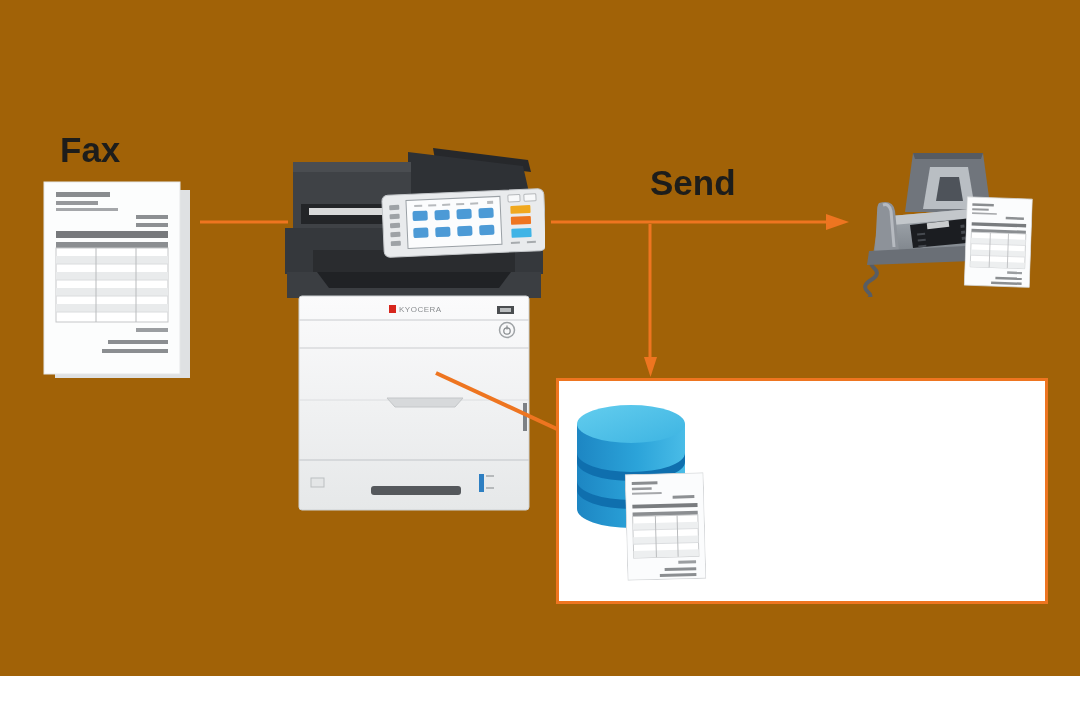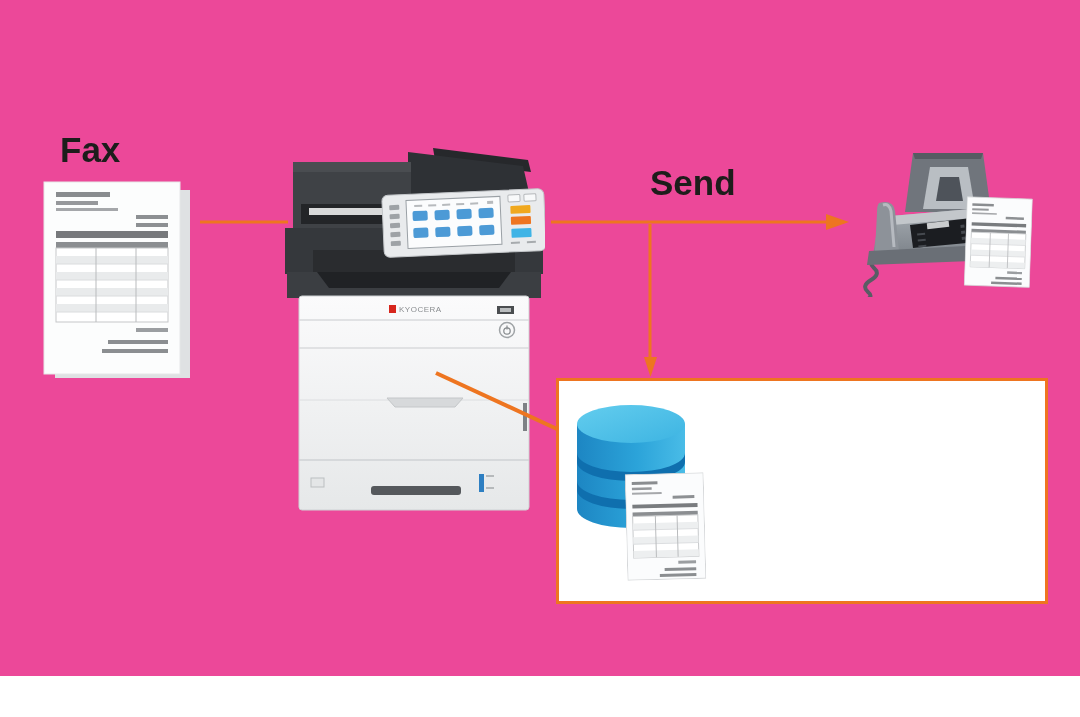--- a/index.html
+++ b/index.html
@@ -1,17 +1,17 @@
 <!DOCTYPE html>
 <html><head>
 <meta charset="utf-8">
 <style>
   html,body{margin:0;padding:0;}
   body{font-family:"Liberation Sans",sans-serif;background:#ffffff;}
-  #canvas{position:relative;width:1080px;height:676px;background:#ec4899;overflow:hidden;}
+  #canvas{position:relative;width:1080px;height:676px;background:#a16207;overflow:hidden;}
   .abs{position:absolute;}
   .lbl{position:absolute;font-weight:700;color:#1d1d1b;letter-spacing:0;}
   .lbl-big{font-size:35px;}
   .boxtext{position:absolute;font-weight:700;color:#1d1d1b;font-size:29px;line-height:38px;}
   .faxbox{position:absolute;left:556px;top:378px;width:486px;height:220px;
           border:3px solid #ee7520;background:#ffffff;z-index:2;}
   svg{display:block;}
   .icon-layer{z-index:3;}
   .overlay{z-index:6;pointer-events:none;}
 </style>

